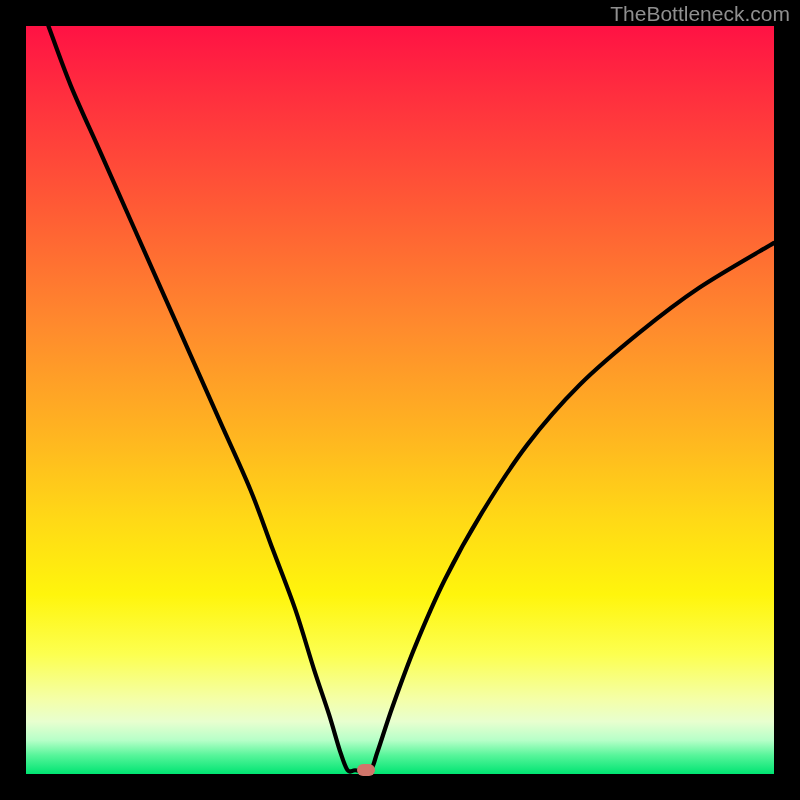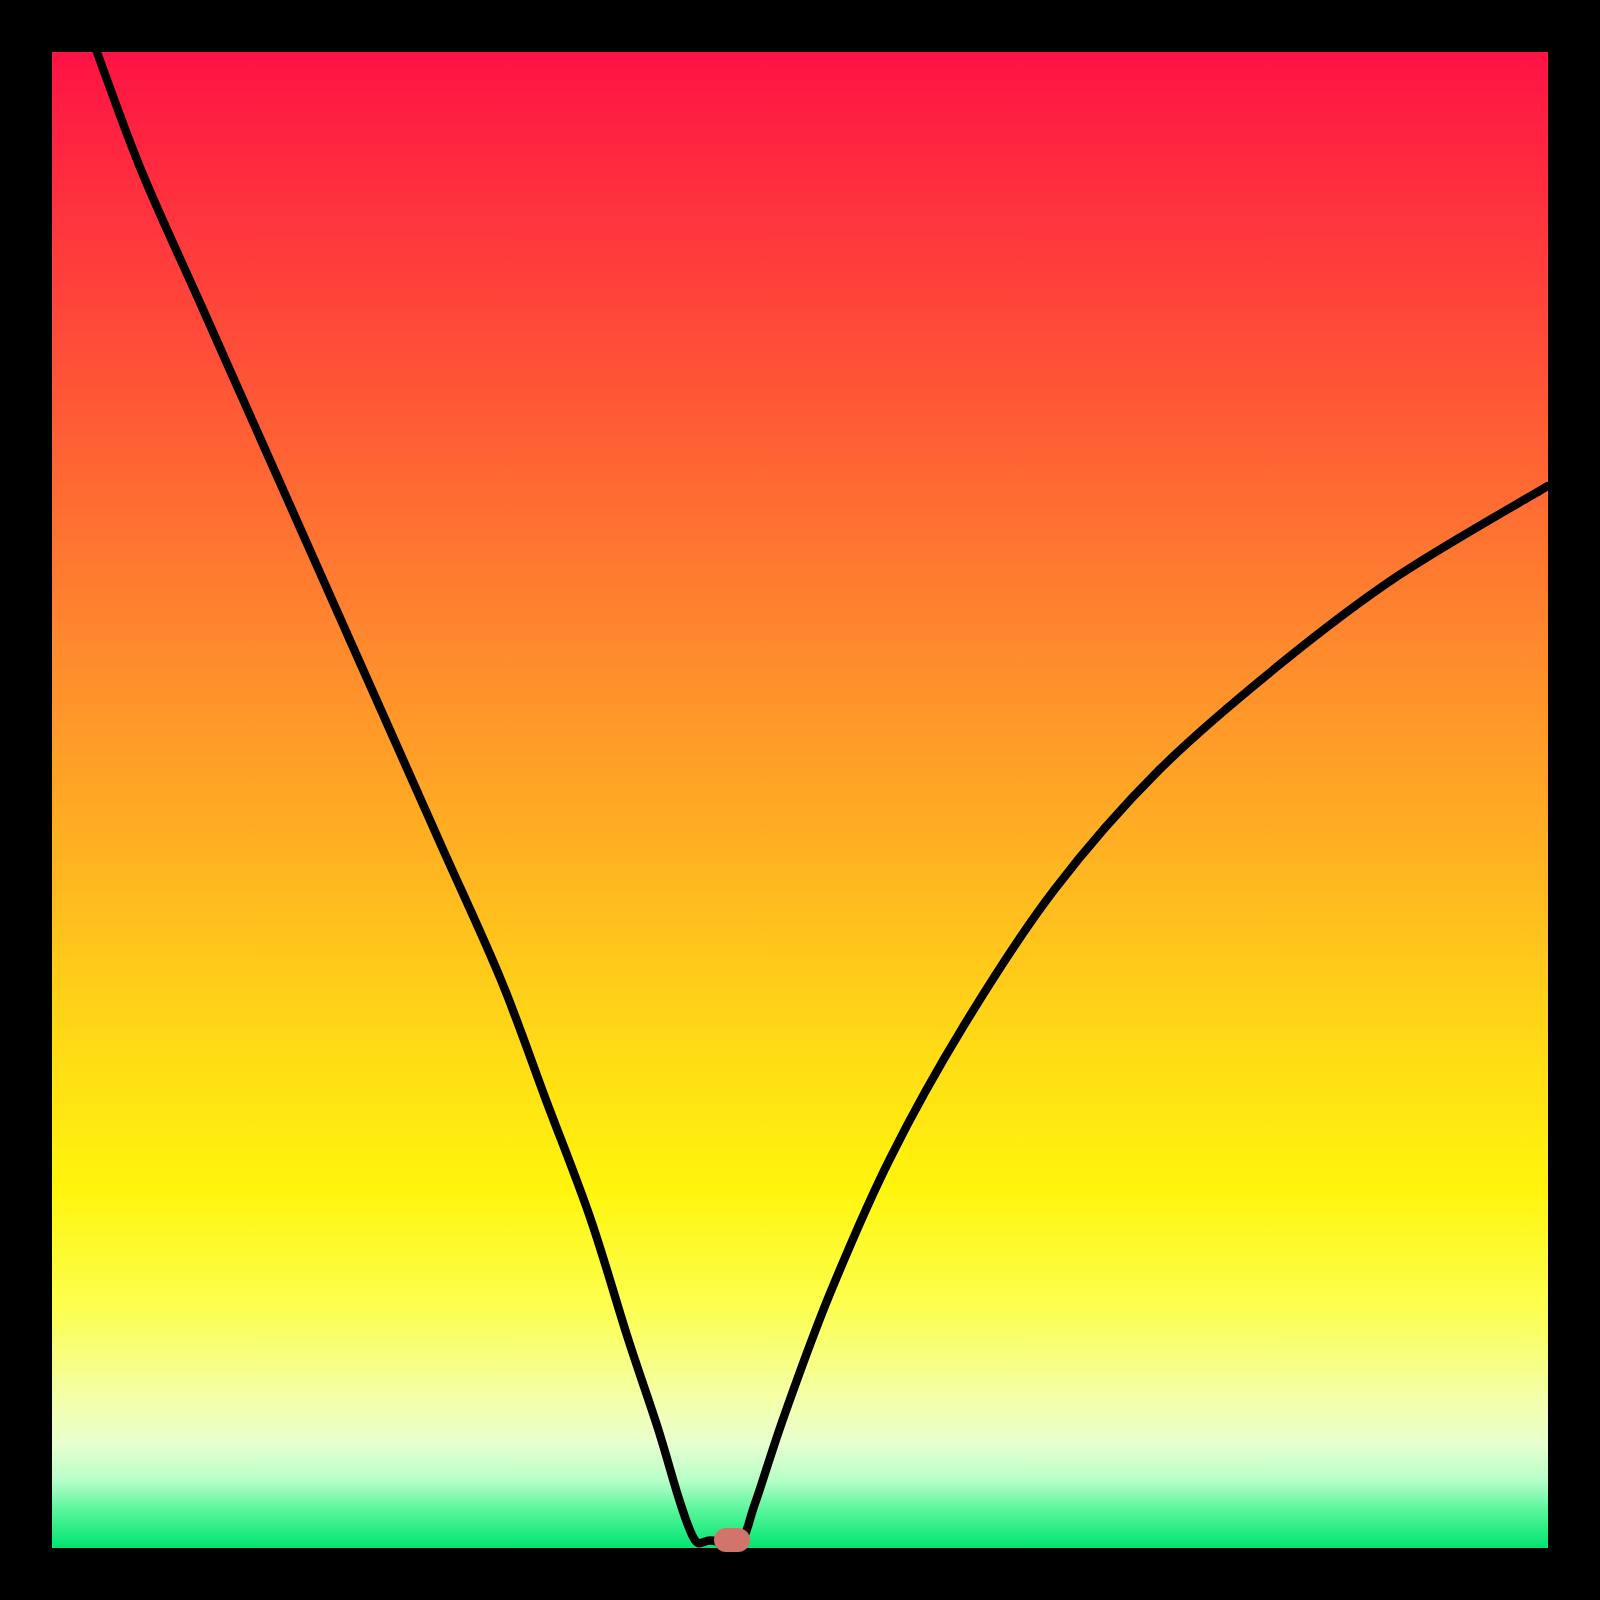--- a/index.html
+++ b/index.html
@@ -73,13 +73,14 @@
 </head>
 <body>
 
 <div class="frame">
   <div class="plot-area">
     <svg class="curve" viewBox="0 0 748 748" preserveAspectRatio="none">
       <path id="curve-path" d="M 22.439999999999998 0 C 26.179999999999996 9.97333333333332, 36.15333333333333 38.646666666666576, 44.879999999999995 59.83999999999992 C 53.60666666666666 81.03333333333326, 64.82666666666665 104.72000000000007, 74.8 127.16000000000008 C 84.77333333333334 149.6000000000001, 94.74666666666668 172.04000000000002, 104.72000000000001 194.48000000000002 C 114.69333333333334 216.92000000000002, 124.66666666666666 239.36, 134.64 261.8 C 144.61333333333332 284.24, 154.58666666666667 306.67999999999995, 164.56 329.11999999999995 C 174.53333333333333 351.55999999999995, 184.5066666666667 374, 194.48000000000002 396.44 C 204.45333333333335 418.88, 215.67333333333335 442.56666666666666, 224.4 463.76 C 233.12666666666667 484.9533333333333, 239.36 503.65333333333336, 246.84 523.6 C 254.32 543.5466666666667, 262.4233333333333 563.4933333333333, 269.28 583.44 C 276.13666666666666 603.3866666666668, 282.37 625.8266666666666, 287.98 643.28 C 293.59000000000003 660.7333333333333, 298.57666666666665 674.4466666666666, 302.94 688.16 C 307.30333333333334 701.8733333333333, 311.0433333333333 716.2099999999999, 314.15999999999997 725.56 C 317.27666666666664 734.91, 319.14666666666665 741.1433333333333, 321.64 744.26 C 324.1333333333333 747.3766666666667, 325.38 744.26, 329.12 744.26 C 332.86 744.26, 340.34000000000003 747.3766666666667, 344.08000000000004 744.26 C 347.82000000000005 741.1433333333333, 347.82 736.1566666666666, 351.56 725.56 C 355.3 714.9633333333333, 360.28666666666663 698.1333333333334, 366.52 680.6800000000001 C 372.75333333333333 663.2266666666667, 380.23333333333335 642.0333333333334, 388.96000000000004 620.84 C 397.6866666666667 599.6466666666666, 407.6600000000001 575.96, 418.88000000000005 553.52 C 430.1 531.0799999999999, 442.56666666666666 508.64, 456.28 486.2 C 469.9933333333333 463.76, 484.9533333333334 440.0733333333333, 501.16 418.88 C 517.3666666666667 397.68666666666667, 534.8199999999999 377.73999999999995, 553.52 359.03999999999996 C 572.22 340.34, 593.4133333333333 322.88666666666666, 613.36 306.68 C 633.3066666666667 290.47333333333336, 650.76 276.76, 673.2 261.8 C 695.6400000000001 246.84000000000003, 735.5333333333333 224.40000000000006, 748 216.92000000000007" fill="none" stroke="#000" stroke-width="4.2" stroke-linejoin="round" stroke-linecap="round"></path>
     </svg>
     <div class="marker" id="opt-marker" style="left: 340.34px; top: 744.26px;"></div>
   </div>
+  <div class="watermark">TheBottleneck.com</div>
 </div>
 
 </body></html>

